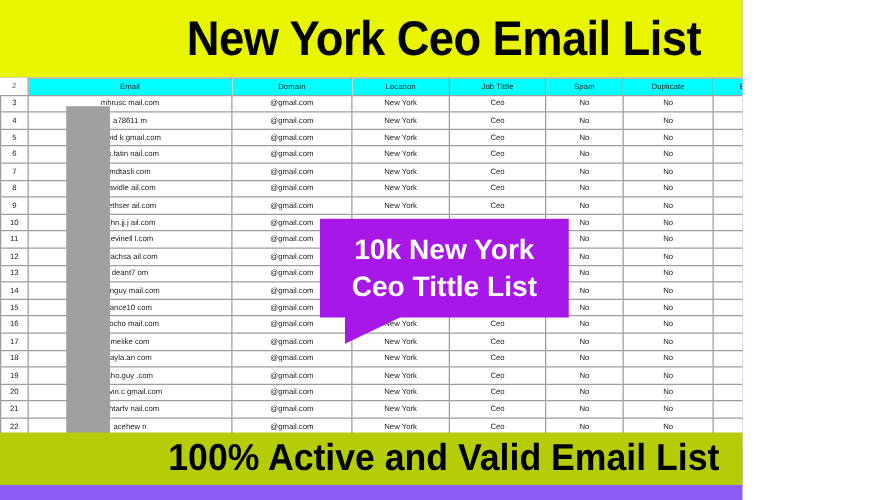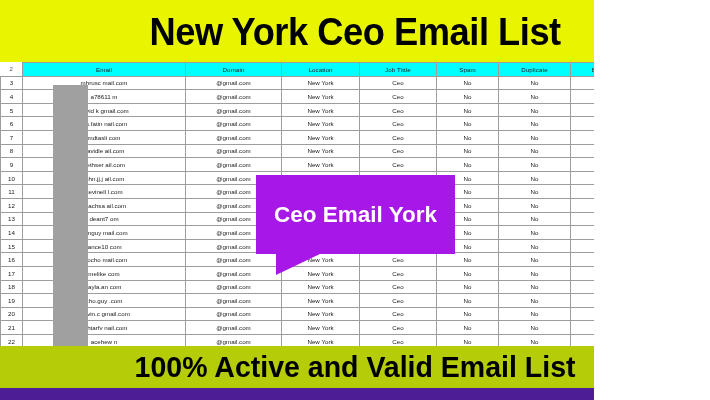--- a/index.html
+++ b/index.html
@@ -11,21 +11,21 @@
     height: 400px;
     overflow: hidden;
     font-family: "Liberation Sans", sans-serif;
     background: #ffffff;
   }
   .poster {
     position: relative;
     width: 594px;
     height: 400px;
     overflow: hidden;
-    background: #4c1d95;
+    background: #8b5cf6;
   }
 
   
   .top-banner {
     position: absolute;
     left: 0;
     top: 0;
     width: 710px;
     height: 62px;
     background: #e9f500;
@@ -457,21 +457,22 @@
             <td>Valid and Save</td>
           </tr>
         </tbody>
     </table>
 
     <div class="redact"></div>
   </div>
 
   <div class="bubble-wrap">
     <div class="bubble-body">
-      <div class="bubble-line">Ceo Email York</div>
+      <div class="bubble-line">10k  New York</div>
+      <div class="bubble-line">Ceo Tittle List</div>
     </div>
     <div class="bubble-tail"></div>
   </div>
 
   <div class="bottom-banner">
     <div class="bottom-banner-title">100% Active and Valid Email List</div>
   </div>
 
 </div>
 

